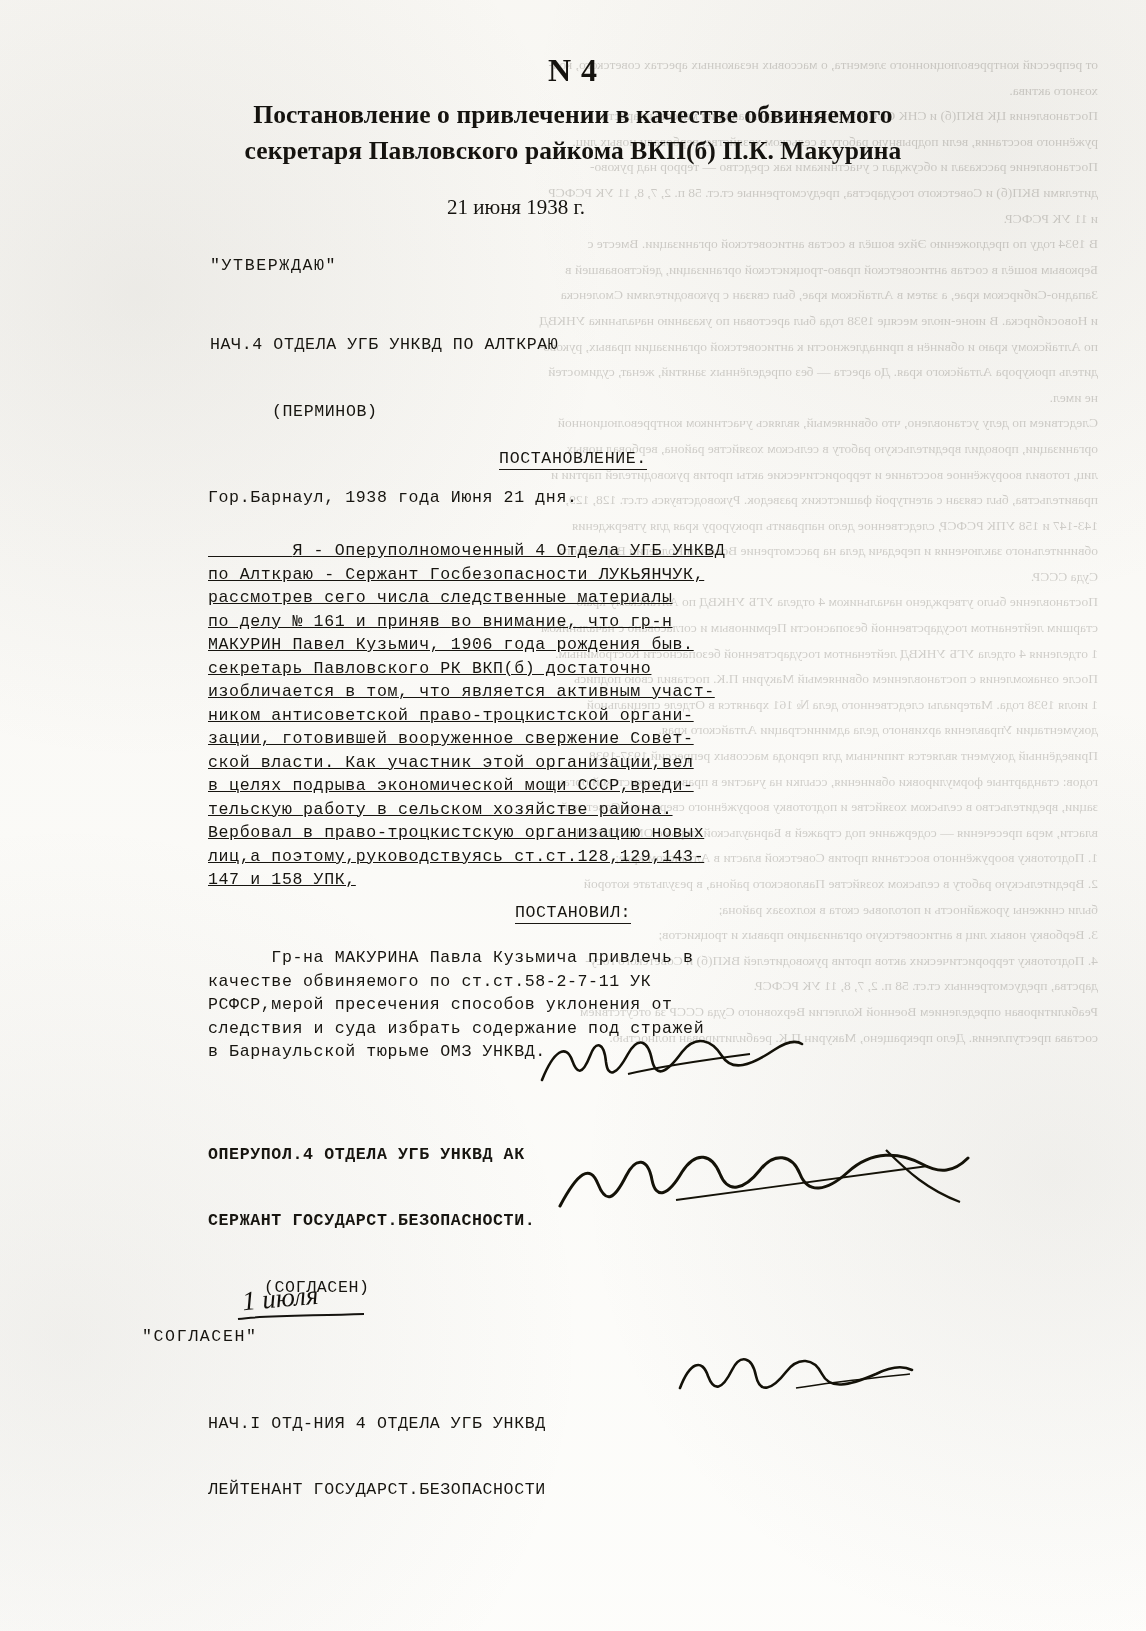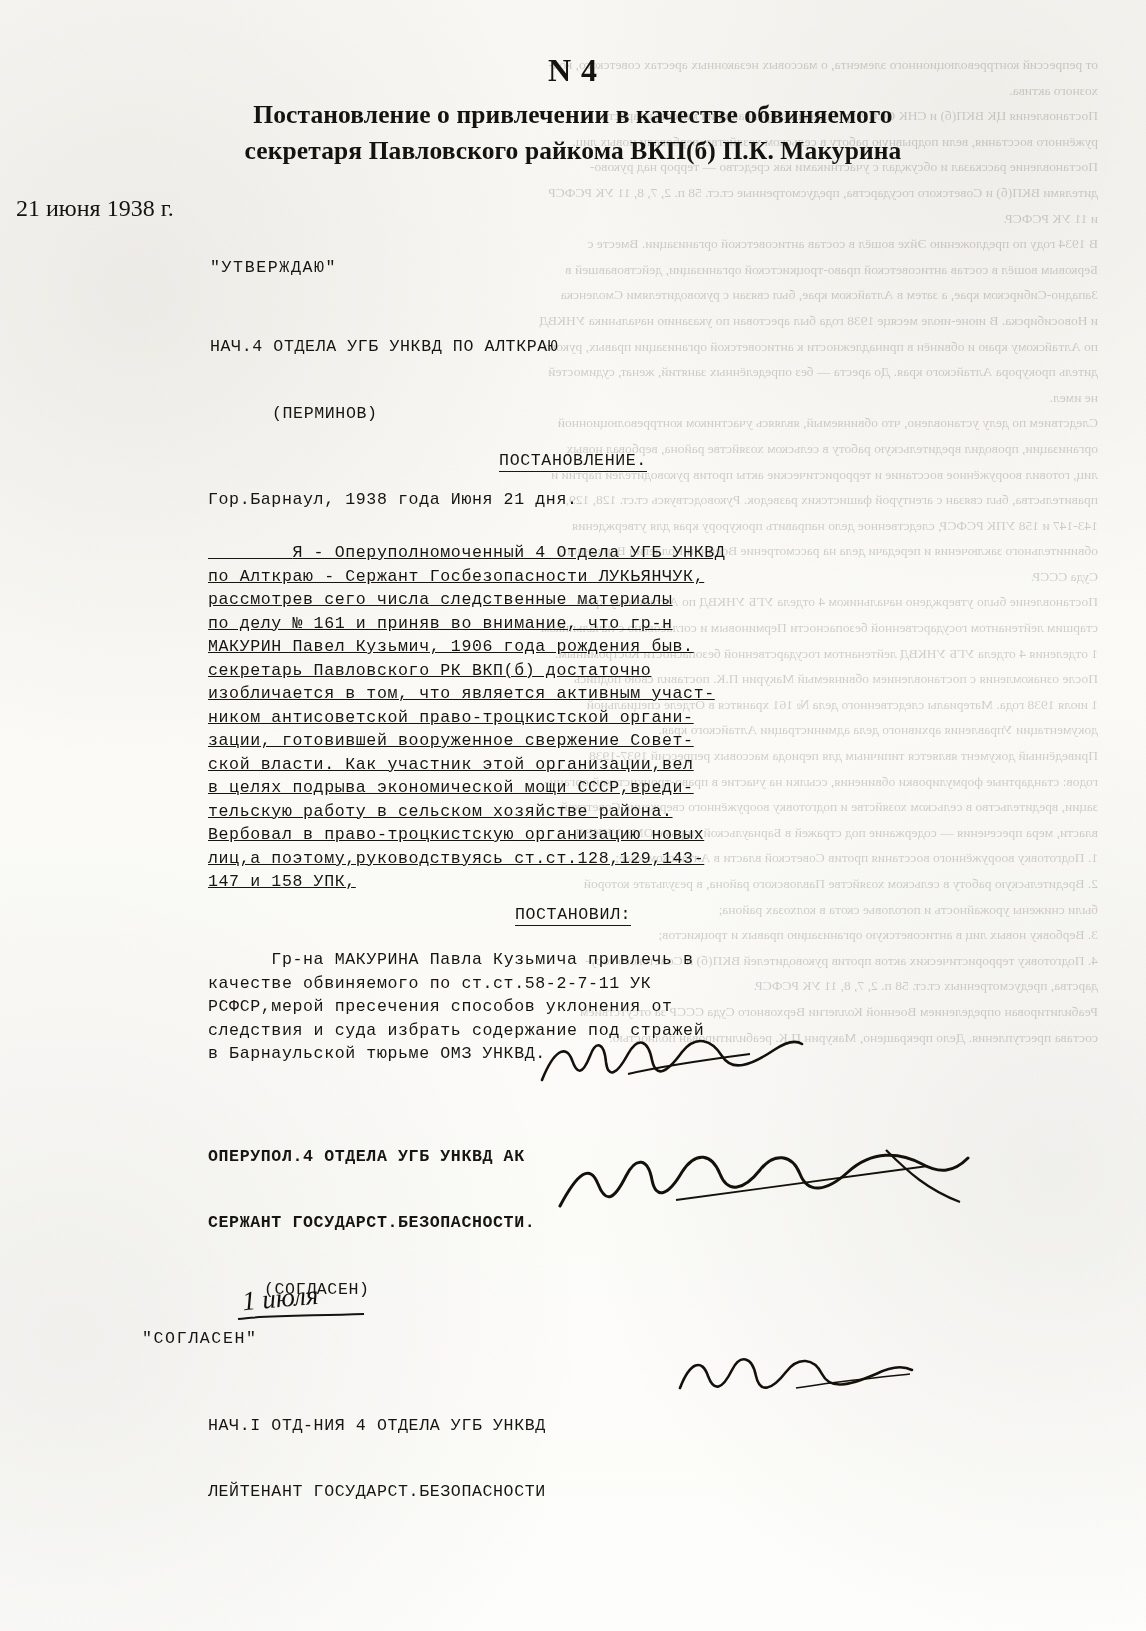--- a/index.html
+++ b/index.html
@@ -64,22 +64,22 @@
   }
   .title {
     text-align: center;
     font-weight: bold;
     font-size: 25.5px;
     line-height: 36px;
     margin: 0 60px;
     letter-spacing: 0.1px;
   }
   .date-right {
-    text-align: left;
-    font-size: 24px;
+    text-align: center;
+    font-size: 21px;
     margin: 26px 130px 0 16px;
   }
 
   
   .tw {
     font-family: "Liberation Mono", monospace;
     font-size: 16.6px;
     line-height: 23.5px;
     letter-spacing: 0.6px;
     color: #171510;

